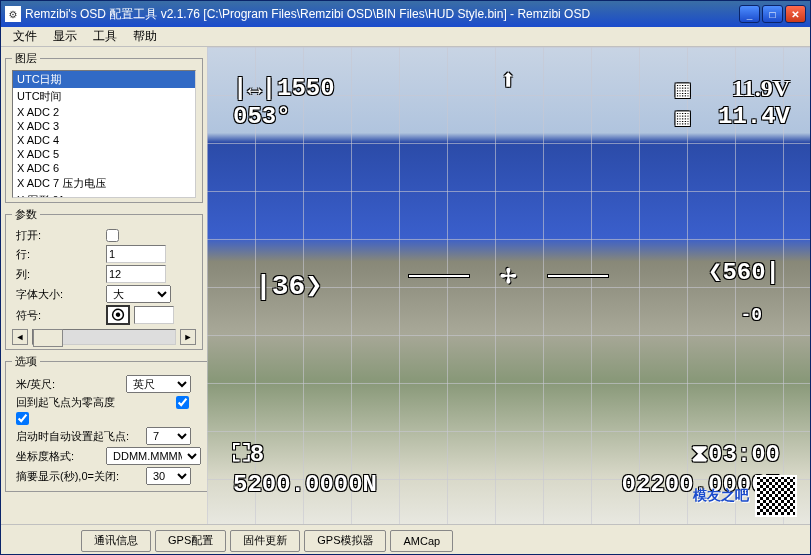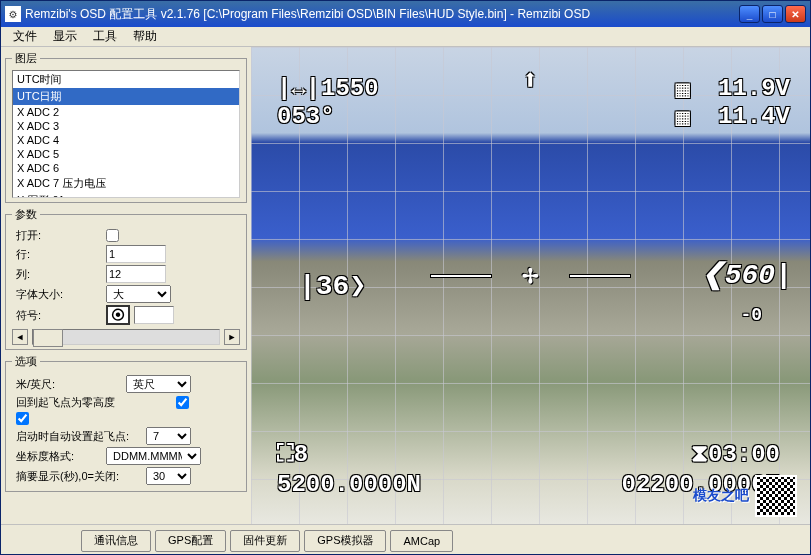--- a/index.html
+++ b/index.html
@@ -64,21 +64,21 @@
     }
     .menubar span {
       padding: 2px 8px;
       cursor: default;
     }
     .content {
       display: flex;
       height: calc(555px - 26px - 20px - 32px);
     }
     .leftpanel {
-      width: 250px;
+      width: 206px;
       padding: 4px;
       display: flex;
       flex-direction: column;
       gap: 4px;
     }
     fieldset {
       border: 1px solid #999;
       padding: 4px 6px;
       font-size: 11px;
     }
@@ -244,22 +244,22 @@
     <span>工具</span>
     <span>帮助</span>
   </div>
 
   <div class="content">
     <div class="leftpanel">
 
       <fieldset>
         <legend>图层</legend>
         <div class="listbox">
+          <div class="item selected">UTC日期</div>
           <div class="item">UTC时间</div>
-          <div class="item selected">UTC日期</div>
           <div class="item">X ADC 2</div>
           <div class="item">X ADC 3</div>
           <div class="item">X ADC 4</div>
           <div class="item">X ADC 5</div>
           <div class="item">X ADC 6</div>
           <div class="item">X ADC 7 压力电压</div>
           <div class="item">X 图形 01</div>
 
         </div>
       </fieldset>
@@ -331,33 +331,33 @@
       <div class="preview-bg"></div>
       <div class="preview-grid"></div>
 
       <div class="osd" style="top:28px; left:26px;">|↔|</div>
       <div class="osd" style="top:28px; left:70px;">1550</div>
       <div class="osd" style="top:56px; left:26px;">053°</div>
 
       <div class="osd" style="top:16px; left:50%; transform:translateX(-50%); font-size:28px;">⬆</div>
 
       <div class="osd" style="top:28px; right:120px;">▦</div>
-      <div class="osd" style="top:28px; right:20px;">11.9V</div>
+      <div class="osd" style="top:28px; right:20px;font-family:Liberation Serif, serif;">11.9V</div>
       <div class="osd" style="top:56px; right:120px;">▦</div>
       <div class="osd" style="top:56px; right:20px;">11.4V</div>
 
       <div class="osd" style="top:44%; left:48px; font-size:28px;margin-top:11px;">|<span>36</span><span>❯</span></div>
 
       <div class="horizon">
         <div class="line"></div>
         <div class="center">✢</div>
         <div class="line"></div>
       </div>
 
-      <div class="osd" style="top:44%; right:18px; font-size:28px;font-style:italic;"><span>❮</span><span>560</span>|</div>
+      <div class="osd" style="top:44%; right:30px; font-size:24px;"><span>❮</span><span>560</span>|</div>
       <div class="osd small" style="top:54%; right:48px;">-0</div>
 
       <div class="osd" style="bottom:56px; left:26px;"><span>⛶</span><span>8</span></div>
       <div class="osd" style="bottom:26px; left:26px;">5200.0000N</div>
 
       <div class="osd" style="bottom:56px; right:30px;"><span>⧗</span><span>03:00</span></div>
       <div class="osd" style="bottom:26px; right:30px;">02200.0000E</div>
     </div>
   </div>
 

